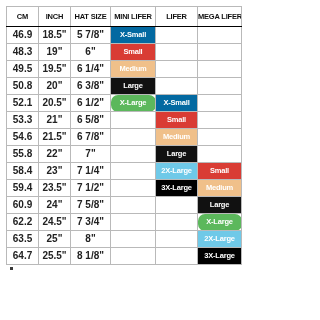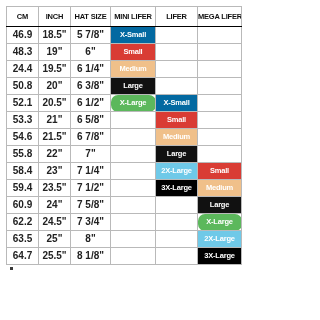--- a/index.html
+++ b/index.html
@@ -129,21 +129,21 @@
         </tr>
         <tr>
           <td class="meas">48.3</td>
           <td class="meas">19"</td>
           <td class="meas">6"</td>
           <td class="sz" data-swatch="small">Small</td>
           <td class="sz empty" data-swatch="empty"></td>
           <td class="sz empty" data-swatch="empty"></td>
         </tr>
         <tr>
-          <td class="meas">24.4</td>
+          <td class="meas">49.5</td>
           <td class="meas">19.5"</td>
           <td class="meas">6 1/4"</td>
           <td class="sz" data-swatch="medium">Medium</td>
           <td class="sz empty" data-swatch="empty"></td>
           <td class="sz empty" data-swatch="empty"></td>
         </tr>
         <tr>
           <td class="meas">50.8</td>
           <td class="meas">20"</td>
           <td class="meas">6 3/8"</td>

